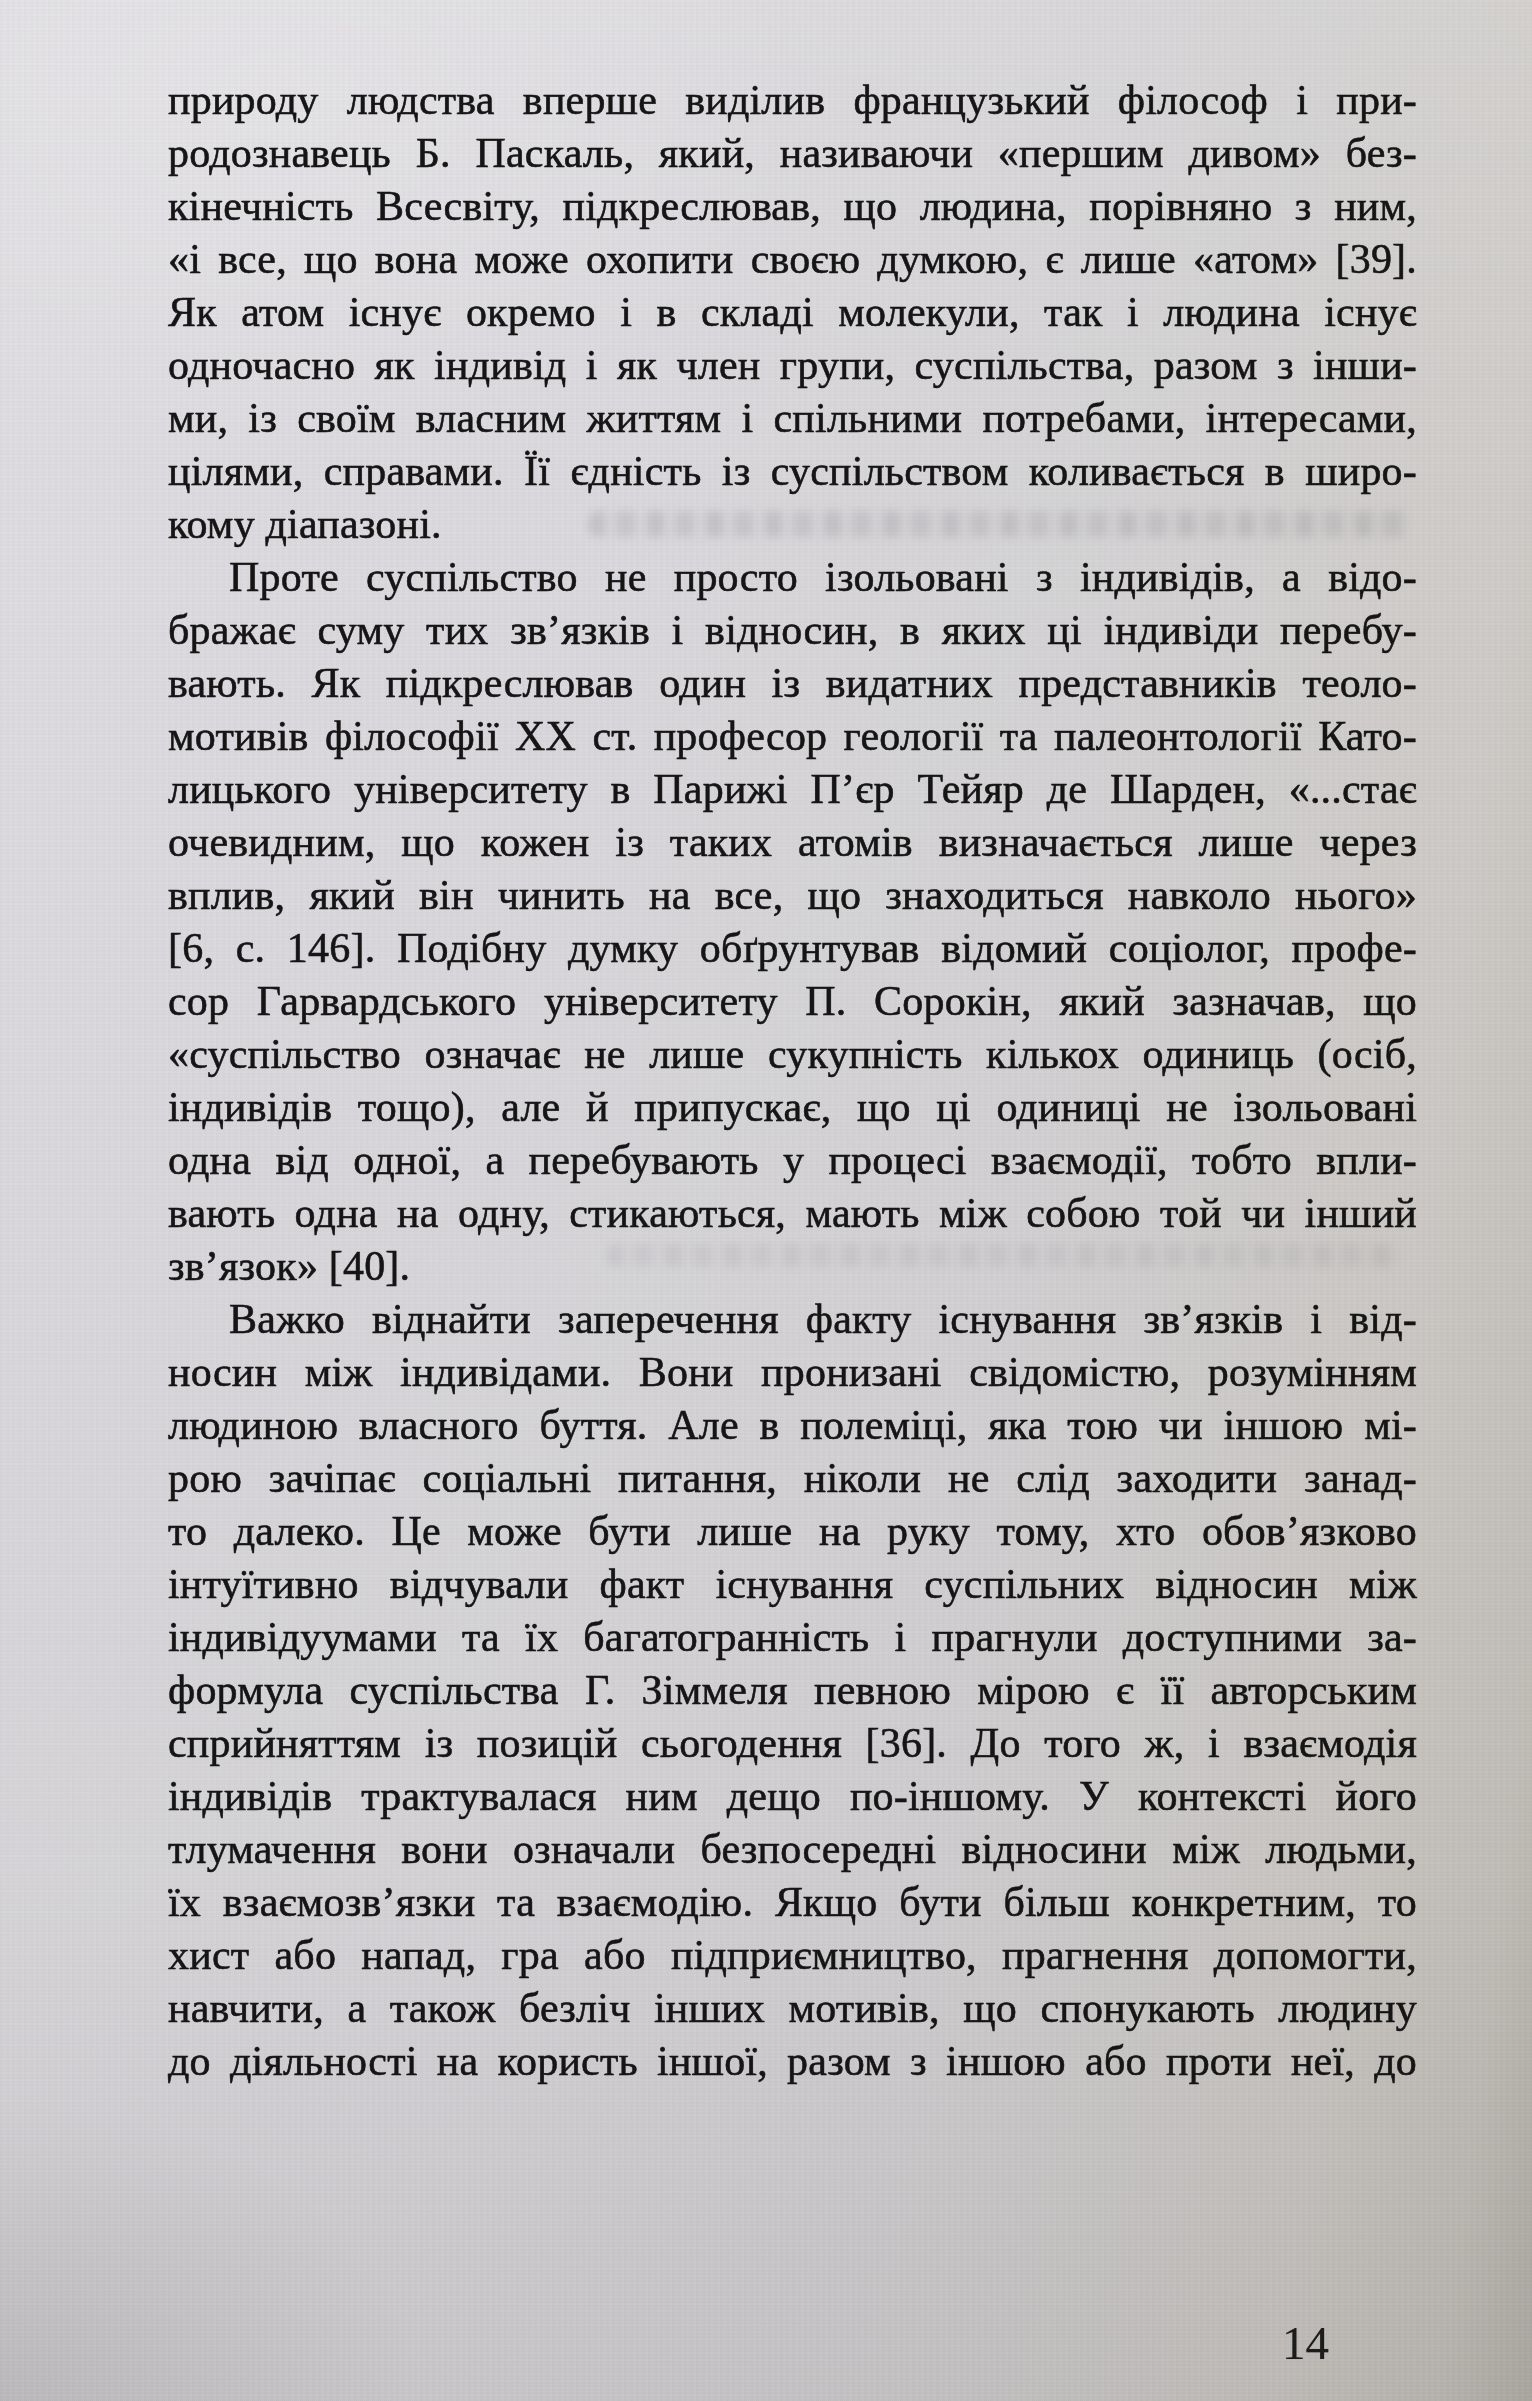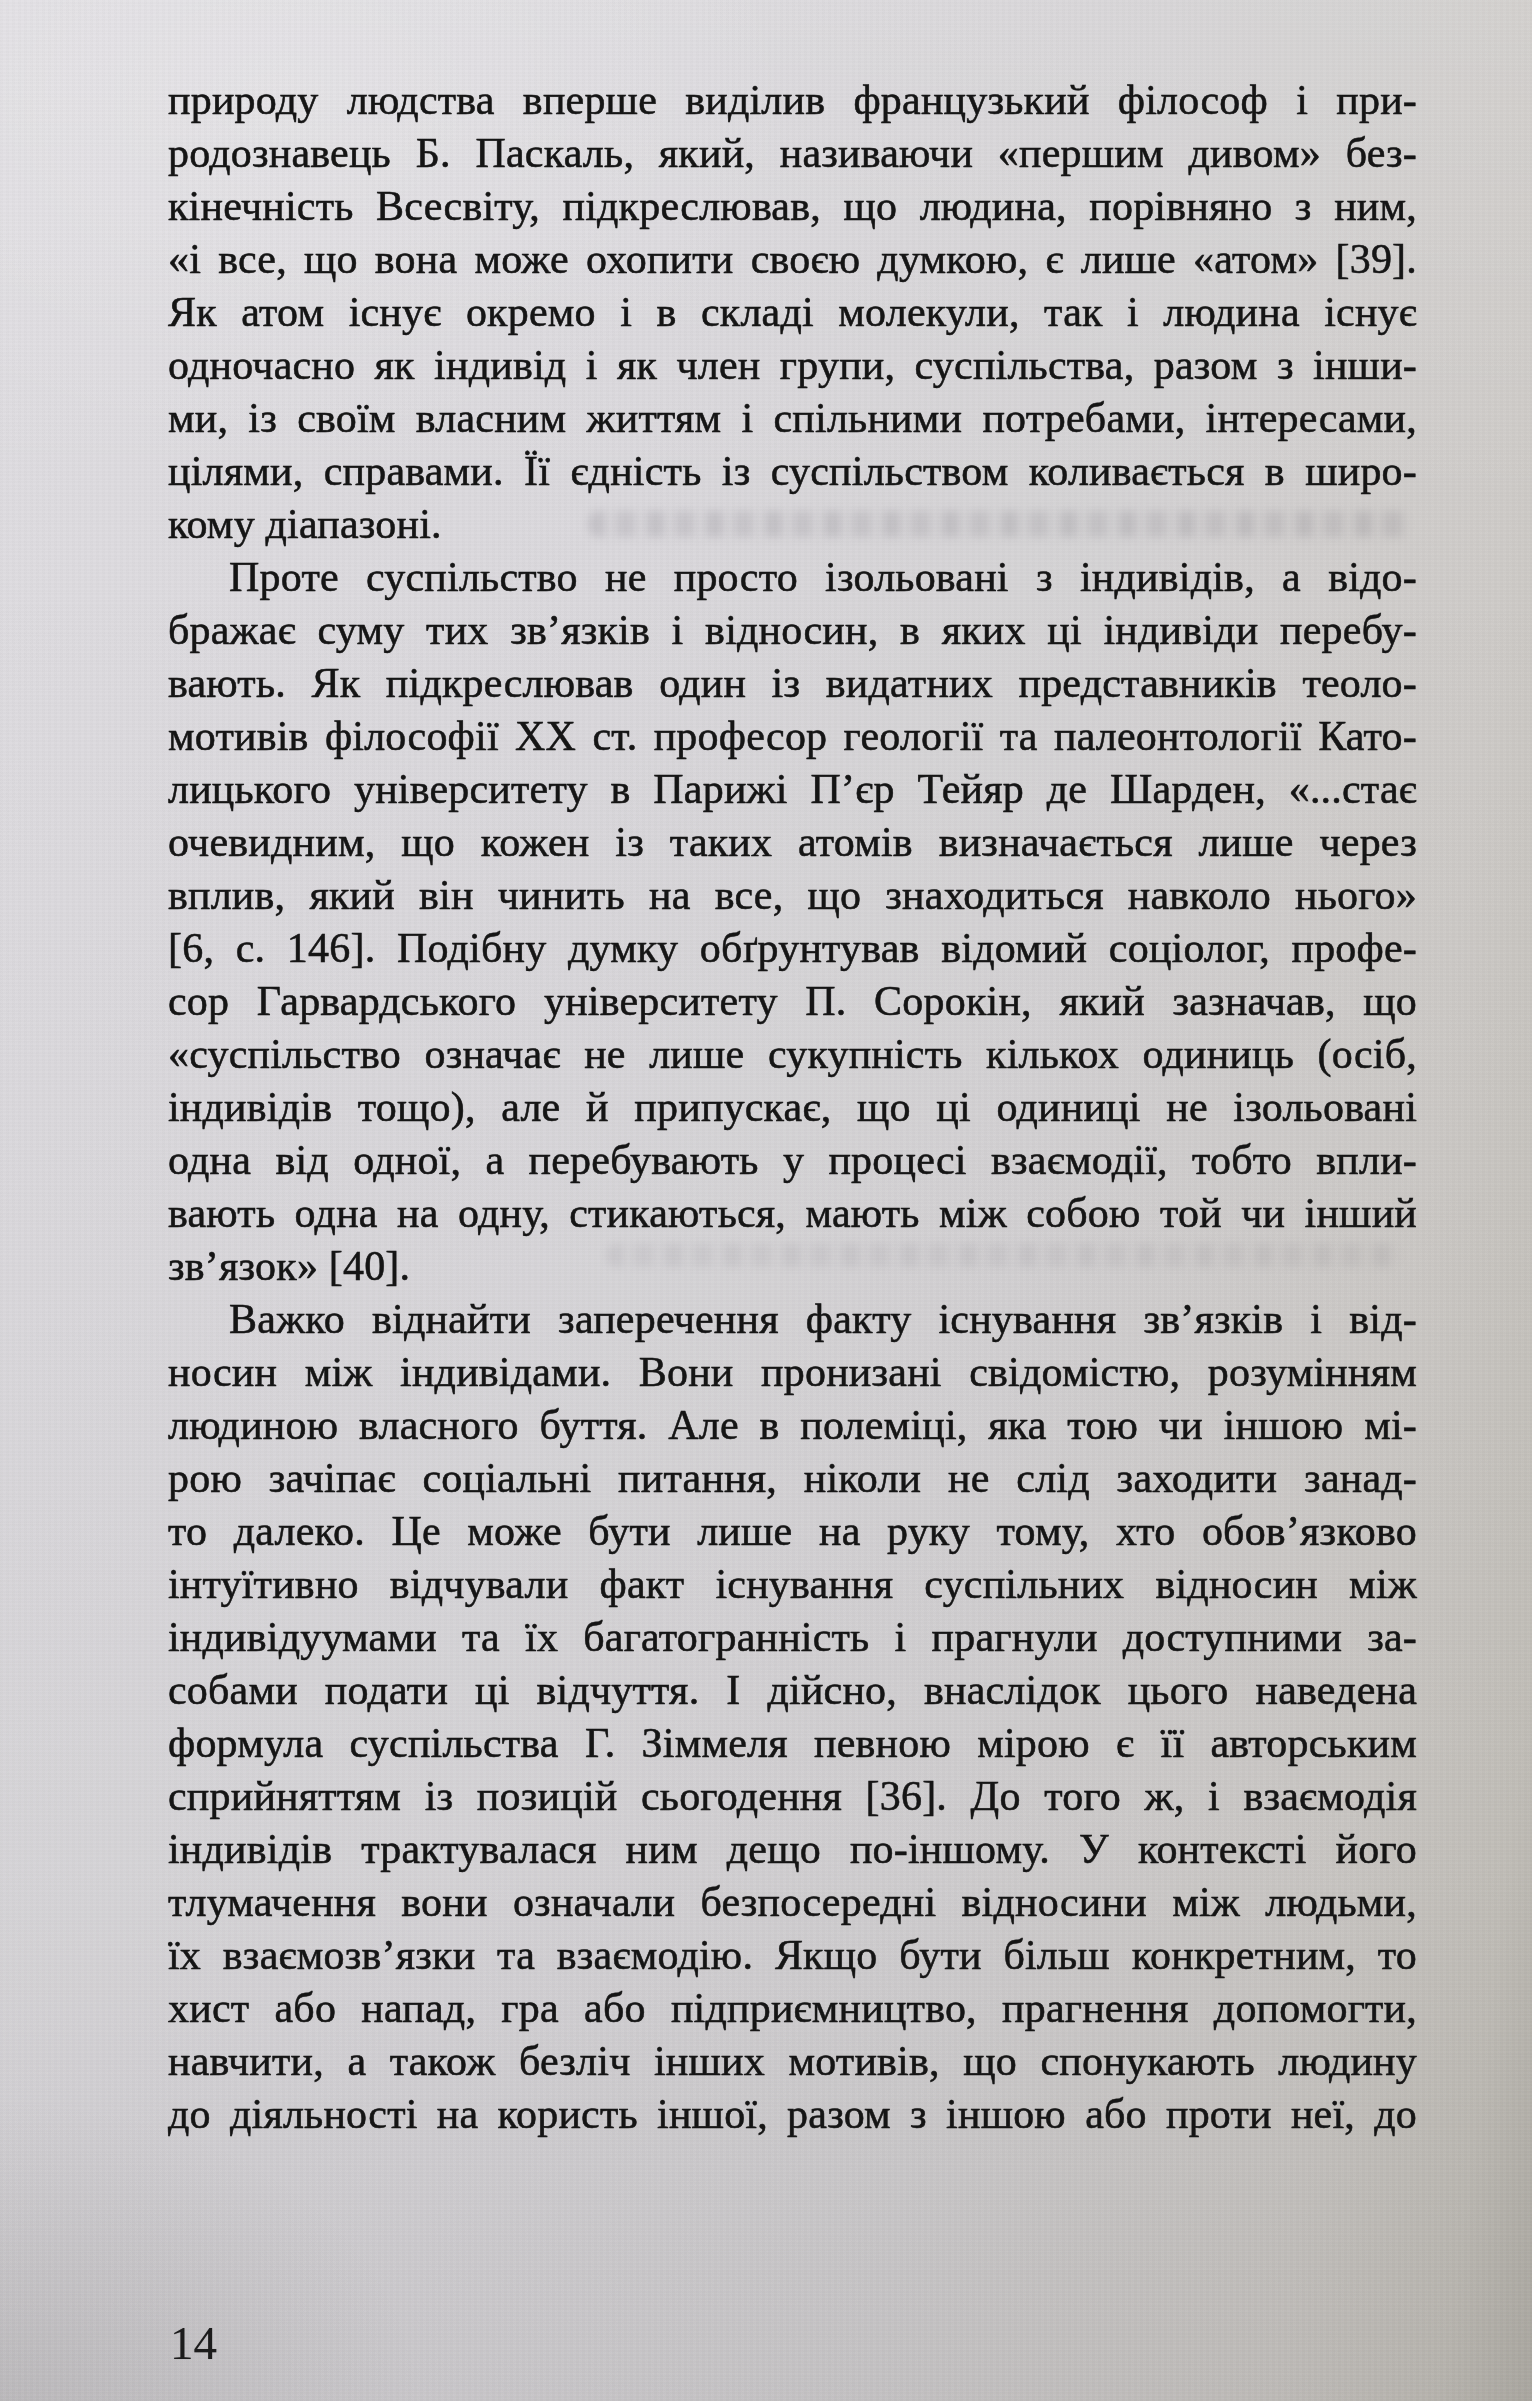--- a/index.html
+++ b/index.html
@@ -41,21 +41,21 @@
   }
   .ln.end {
     text-align-last: left;
   }
   .ln.indent {
     text-indent: 61px;
   }
   .pagenum {
     position: absolute;
     left: 170px; top: 2320px; width: 1159px;
-    text-align: left;
+    text-align: right;
     font-size: 47px; line-height: 47px;
     color: #1c1c1c;
     text-shadow: 0 0 0.7px rgba(25,25,25,0.4);
   }
   .ghost {
     position: absolute;
     border-radius: 10.4px;
     filter: blur(4.3px);
     background: repeating-linear-gradient(90deg,
       rgba(112,108,118,0.38) 0 17.3px,
@@ -99,21 +99,20 @@
     <div class="ln">одна від одної, а перебувають у процесі взаємодії, тобто впли-</div>
     <div class="ln">вають одна на одну, стикаються, мають між собою той чи інший</div>
     <div class="ln end">зв’язок» [40].</div>
     <div class="ln indent">Важко віднайти заперечення факту існування зв’язків і від-</div>
     <div class="ln">носин між індивідами. Вони пронизані свідомістю, розумінням</div>
     <div class="ln">людиною власного буття. Але в полеміці, яка тою чи іншою мі-</div>
     <div class="ln">рою зачіпає соціальні питання, ніколи не слід заходити занад-</div>
     <div class="ln">то далеко. Це може бути лише на руку тому, хто обов’язково</div>
     <div class="ln">інтуїтивно відчували факт існування суспільних відносин між</div>
     <div class="ln">індивідуумами та їх багатогранність і прагнули доступними за-</div>
-    <div class="ln">собами подати ці відчуття. І дійсно, внаслідок цього наведена</div>
     <div class="ln">формула суспільства Г. Зіммеля певною мірою є її авторським</div>
     <div class="ln">сприйняттям із позицій сьогодення [36]. До того ж, і взаємодія</div>
     <div class="ln">індивідів трактувалася ним дещо по-іншому. У контексті його</div>
     <div class="ln">тлумачення вони означали безпосередні відносини між людьми,</div>
     <div class="ln">їх взаємозв’язки та взаємодію. Якщо бути більш конкретним, то</div>
     <div class="ln">хист або напад, гра або підприємництво, прагнення допомогти,</div>
     <div class="ln">навчити, а також безліч інших мотивів, що спонукають людину</div>
     <div class="ln">до діяльності на користь іншої, разом з іншою або проти неї, до</div>
   </div>
 

